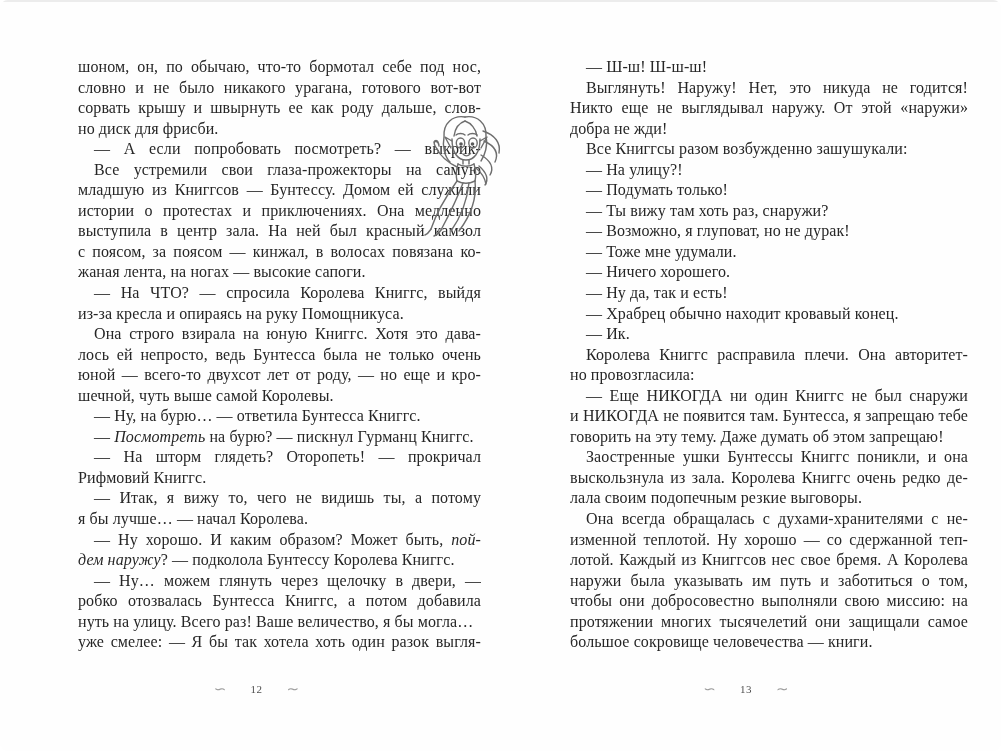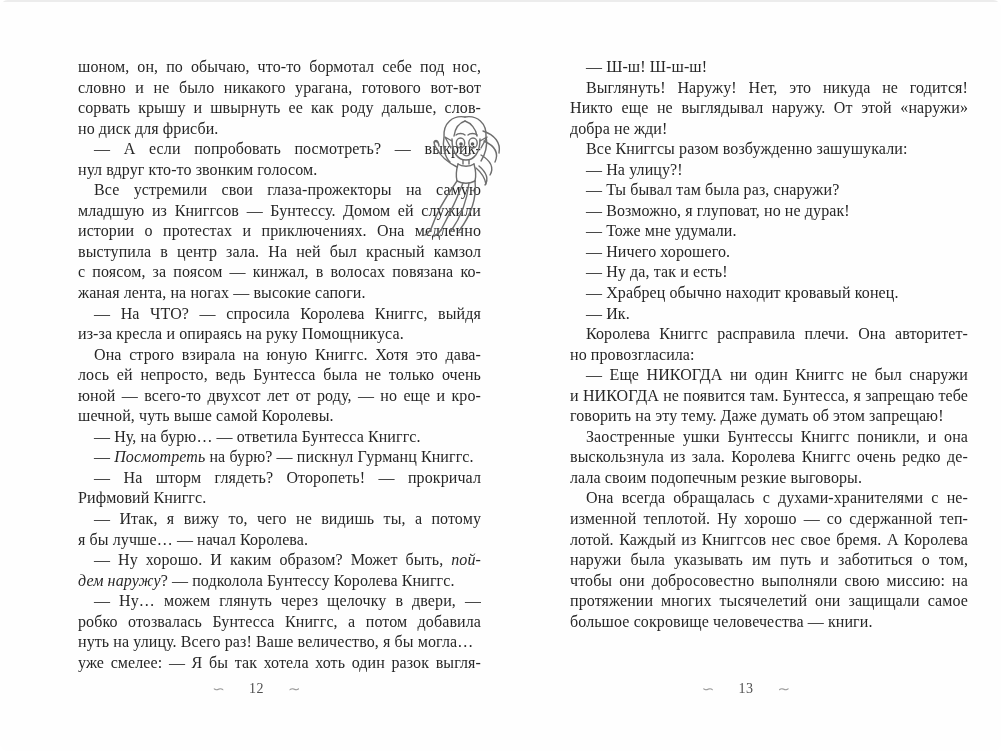--- a/index.html
+++ b/index.html
@@ -33,40 +33,39 @@
   .line.end{text-align-last:left;}
   .line.indent{padding-left:16px;}
   .line i{font-style:italic;}
   .footer{
     position:absolute;top:679px;
     display:flex;justify-content:center;align-items:center;gap:24px;
     line-height:20px;
   }
   #footer-left{left:55px;width:403px;}
   #footer-right{left:547px;width:398px;}
-  .pagenum{font-size:14px;color:#4f4f4f;letter-spacing:0.6px;}
+  .pagenum{font-size:11px;color:#4f4f4f;letter-spacing:0.6px;}
   .orn{font-size:15px;color:#9c9c9c;font-family:"DejaVu Sans",sans-serif;}
   .illustration{
     position:absolute;left:421px;top:111px;width:90px;height:128px;
     pointer-events:none;
   }
   .illustration svg{width:100%;height:100%;}
 </style>
 </head>
 <body>
 
 <div class="canvas">
 
   <div class="text-col" id="col-left">
       <div class="line">шоном, он, по обычаю, что-то бормотал себе под нос,</div>
       <div class="line">словно и не было никакого урагана, готового вот-вот</div>
       <div class="line">сорвать крышу и швырнуть ее как роду дальше, слов-</div>
       <div class="line end">но диск для фрисби.</div>
       <div class="line indent">— А если попробовать посмотреть? — выкрик-</div>
-      <div class="line end">нул вдруг кто-то звонким голосом.</div>
       <div class="line indent">Все устремили свои глаза-прожекторы на самую</div>
       <div class="line">младшую из Книггсов — Бунтессу. Домом ей служили</div>
       <div class="line">истории о протестах и приключениях. Она медленно</div>
       <div class="line">выступила в центр зала. На ней был красный камзол</div>
       <div class="line">с поясом, за поясом — кинжал, в волосах повязана ко-</div>
       <div class="line end">жаная лента, на ногах — высокие сапоги.</div>
       <div class="line indent">— На ЧТО? — спросила Королева Книггс, выйдя</div>
       <div class="line end">из-за кресла и опираясь на руку Помощникуса.</div>
       <div class="line indent">Она строго взирала на юную Книггс. Хотя это дава-</div>
       <div class="line">лось ей непросто, ведь Бунтесса была не только очень</div>
@@ -86,21 +85,22 @@
       <div class="line">уже смелее: — Я бы так хотела хоть один разок выгля-</div>
     </div>
 
   <div class="text-col" id="col-right">
       <div class="line indent end">— Ш-ш! Ш-ш-ш!</div>
       <div class="line indent">Выглянуть! Наружу! Нет, это никуда не годится!</div>
       <div class="line">Никто еще не выглядывал наружу. От этой «наружи»</div>
       <div class="line end">добра не жди!</div>
       <div class="line indent end">Все Книггсы разом возбужденно зашушукали:</div>
       <div class="line indent end">— На улицу?!</div>
-      <div class="line indent end">— Ты бывал там была раз, снаружи?</div>
+      <div class="line indent end">— Подумать только!</div>
+      <div class="line indent end">— Ты вижу там хоть раз, снаружи?</div>
       <div class="line indent end">— Возможно, я глуповат, но не дурак!</div>
       <div class="line indent end">— Тоже мне удумали.</div>
       <div class="line indent end">— Ничего хорошего.</div>
       <div class="line indent end">— Ну да, так и есть!</div>
       <div class="line indent end">— Храбрец обычно находит кровавый конец.</div>
       <div class="line indent end">— Ик.</div>
       <div class="line indent">Королева Книггс расправила плечи. Она авторитет-</div>
       <div class="line end">но провозгласила:</div>
       <div class="line indent">— Еще НИКОГДА ни один Книггс не был снаружи</div>
       <div class="line">и НИКОГДА не появится там. Бунтесса, я запрещаю тебе</div>

